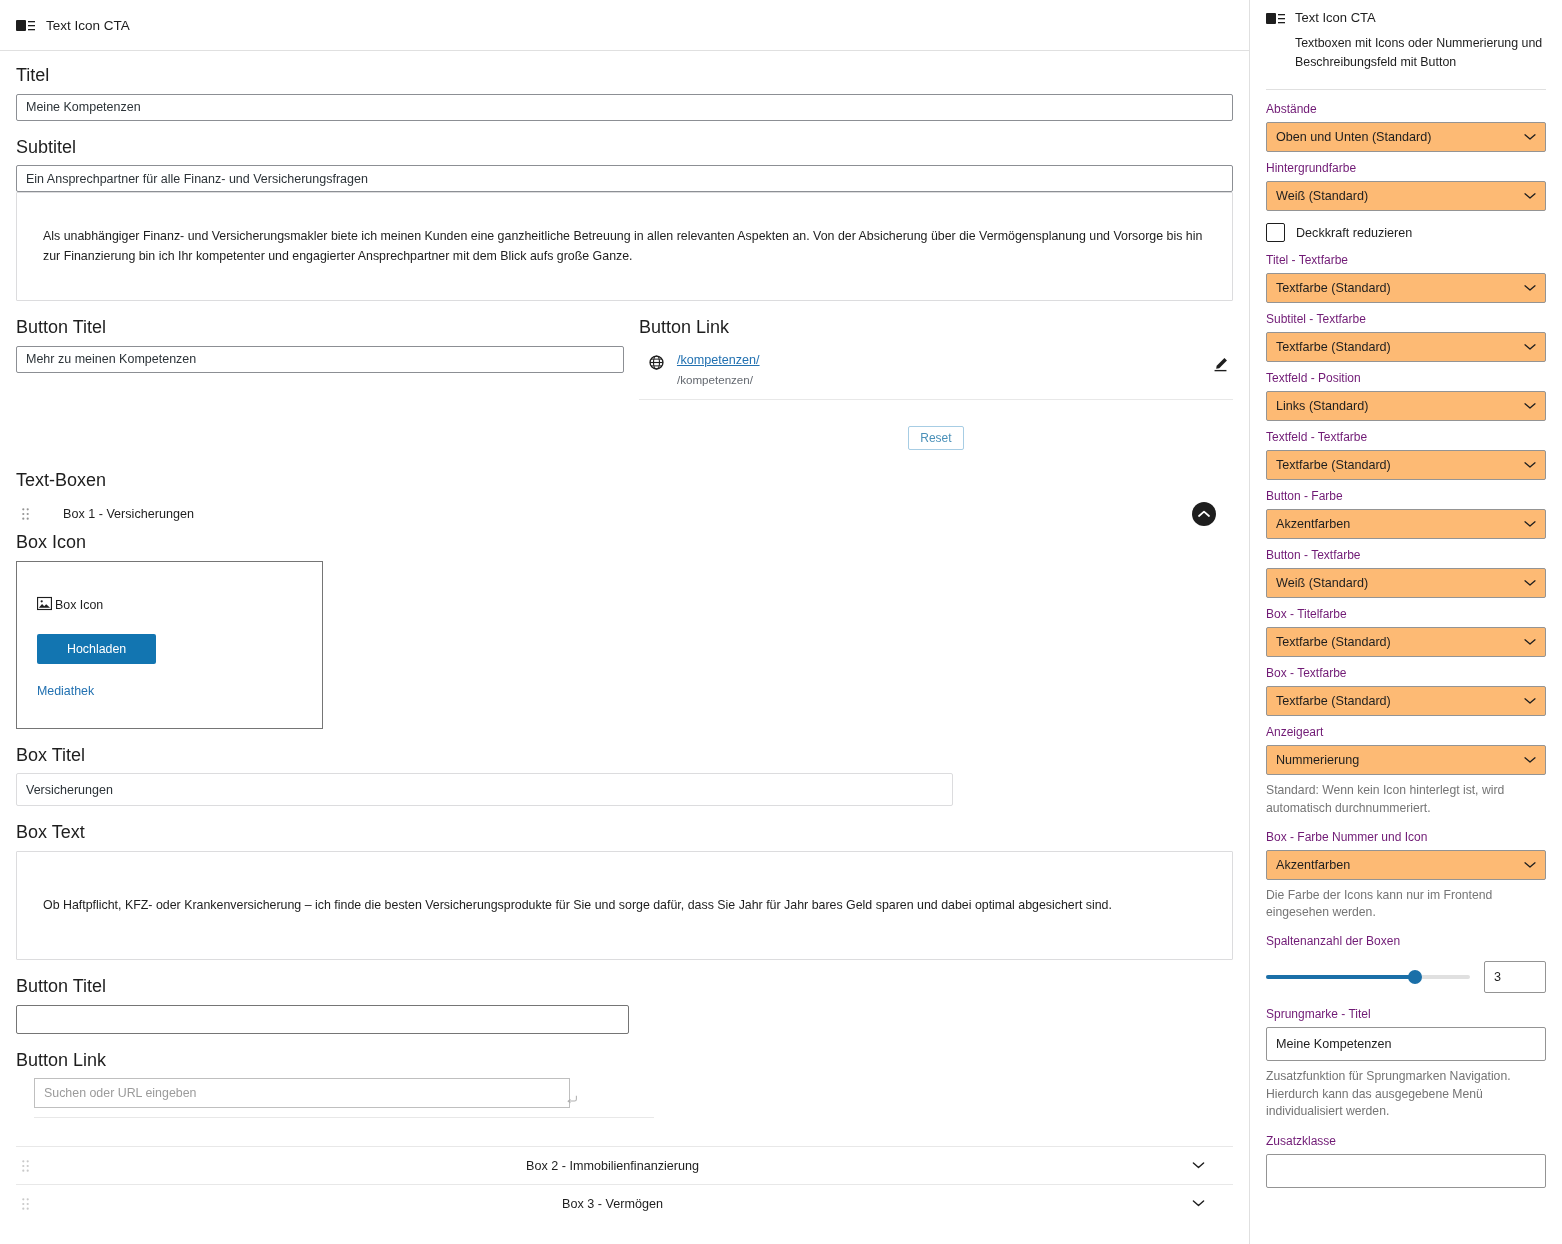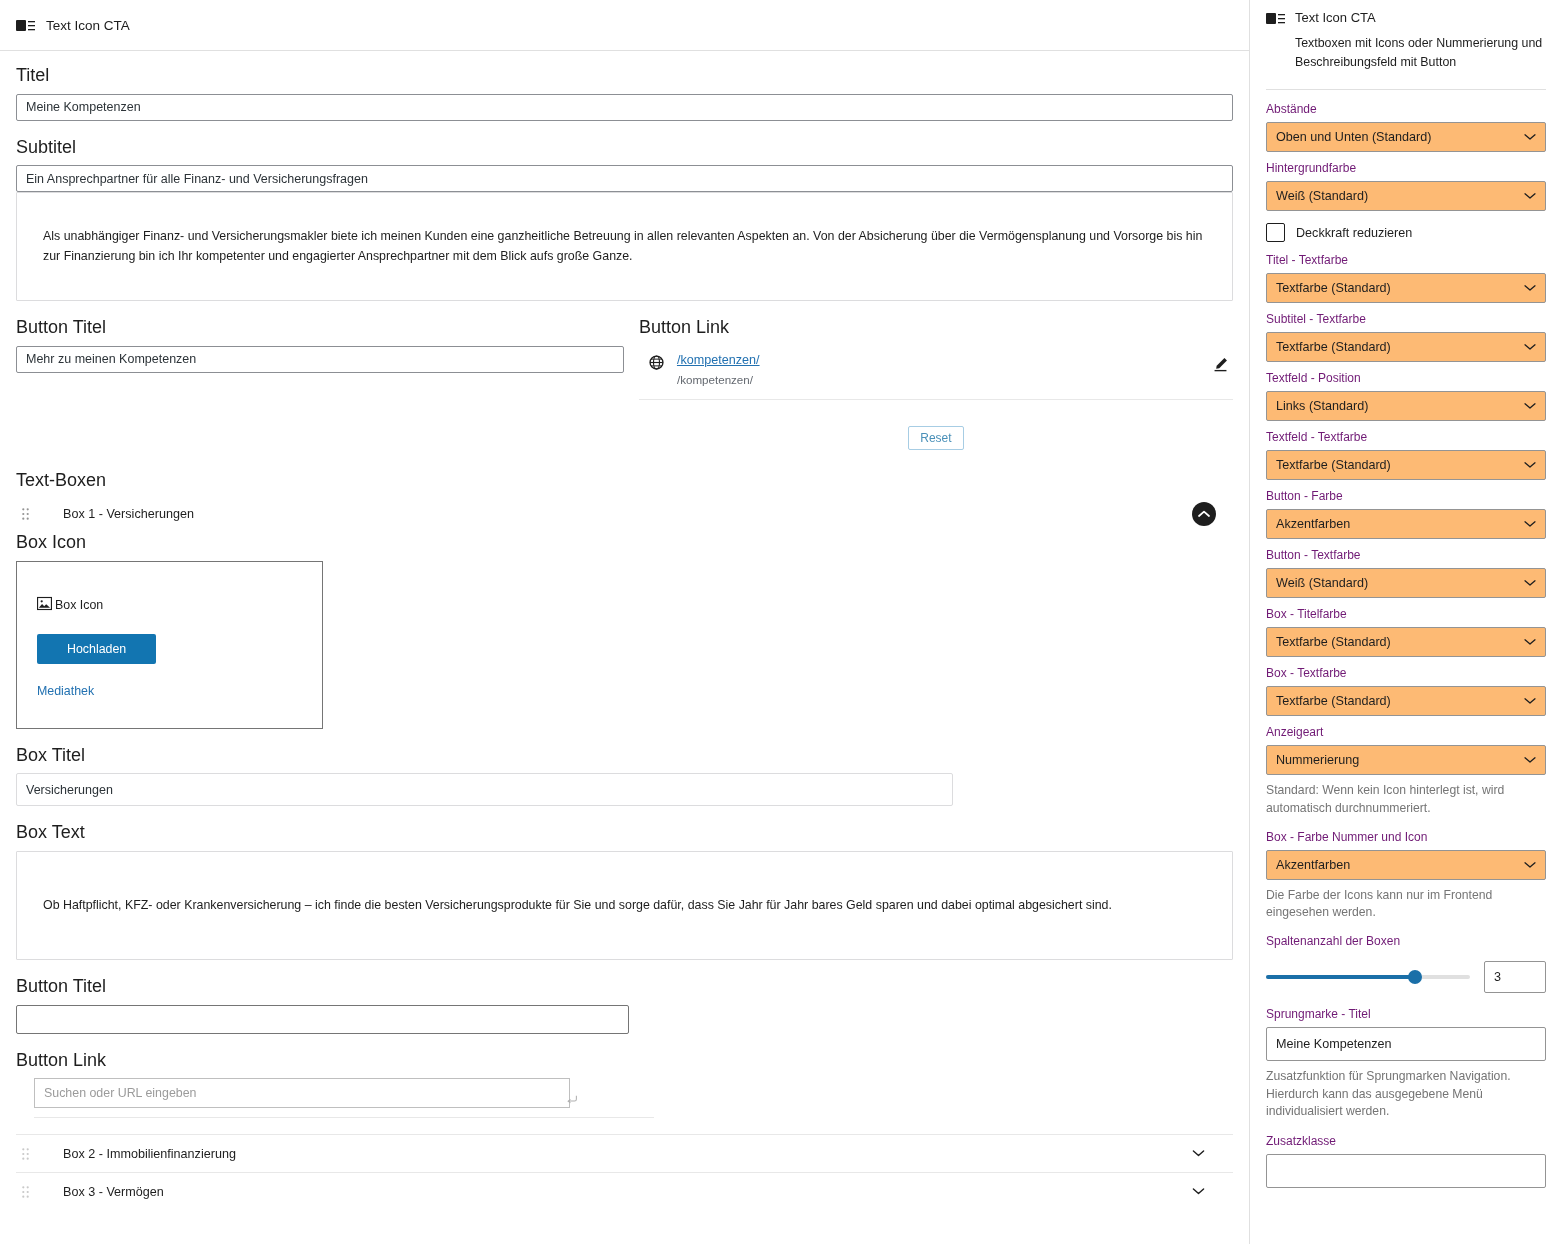--- a/index.html
+++ b/index.html
@@ -408,21 +408,21 @@
             <svg width="14" height="14" viewBox="0 0 16 16" aria-hidden="true">
               <path d="M13 3v4.2a2 2 0 0 1-2 2H4" fill="none" stroke="#b0b0b0" stroke-width="1.2"></path>
               <path d="M6.2 7.2L3.6 9.3l2.6 2" fill="none" stroke="#b0b0b0" stroke-width="1.2"></path>
             </svg>
           </span>
         </div>
         <div class="search-underline"></div>
       </div>
 
       
-      <div style="margin-top:16px;">
+      <div style="margin-top:28px;text-align:center;">
         <div class="box-row">
           <span class="drag-dots">
             <svg width="7" height="12" viewBox="0 0 7 12" aria-hidden="true">
               <circle cx="1.3" cy="1.3" r="1.1" fill="#c9c9c9"></circle>
                 <circle cx="5.7" cy="1.3" r="1.1" fill="#c9c9c9"></circle>
               <circle cx="1.3" cy="6" r="1.1" fill="#c9c9c9"></circle>
                 <circle cx="5.7" cy="6" r="1.1" fill="#c9c9c9"></circle>
               <circle cx="1.3" cy="10.7" r="1.1" fill="#c9c9c9"></circle>
                 <circle cx="5.7" cy="10.7" r="1.1" fill="#c9c9c9"></circle>
             </svg>

